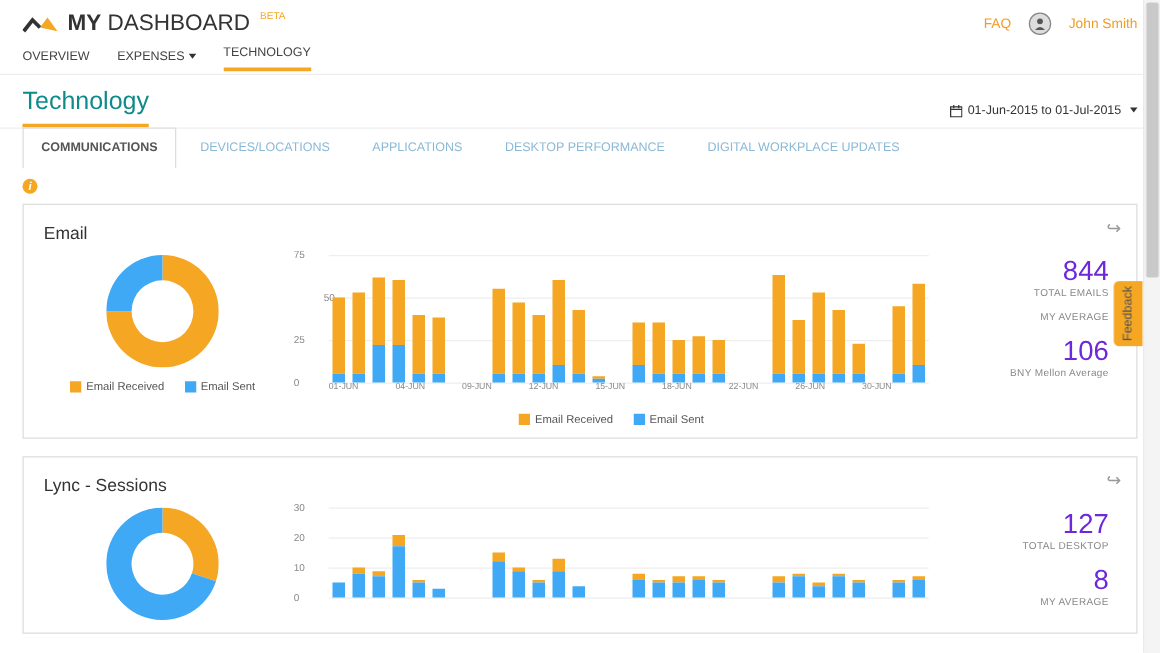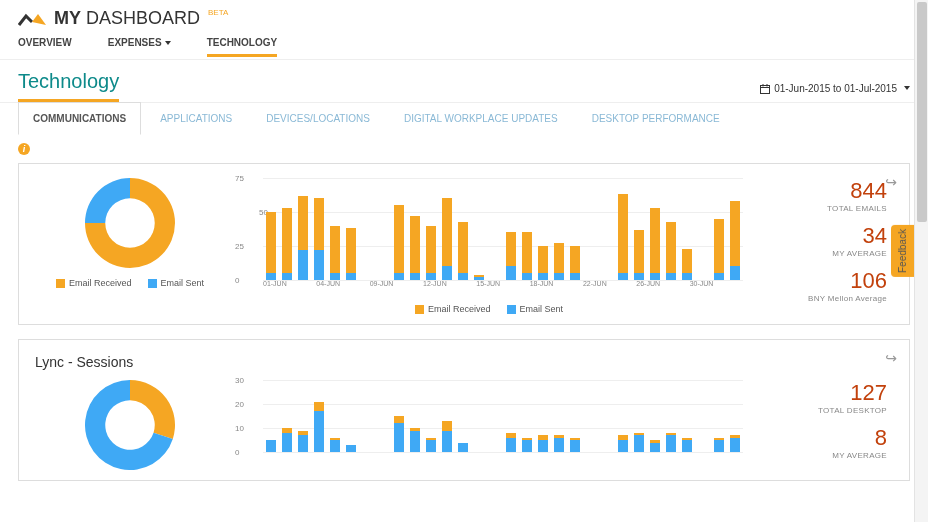--- a/index.html
+++ b/index.html
@@ -6,21 +6,21 @@
   body { font-family: Arial, Helvetica, sans-serif; font-size: 12px; color: #444; background: #fff; width: 928px; }
   .topbar { display: flex; justify-content: space-between; align-items: center; padding: 8px 18px 4px 18px; }
   .brand { display: flex; align-items: center; gap: 6px; }
   .brand-text { font-size: 18px; font-weight: 400; color: #333; }
   .brand-text .bold { font-weight: 700; }
   .beta { font-size: 8px; color: #f5a623; position: relative; top: -6px; left: 2px; }
   .top-right { display: flex; align-items: center; gap: 14px; }
   .faq { color: #f29c1f; font-size: 11px; }
   .avatar { width: 18px; height: 18px; border-radius: 50%; background: #ddd; border: 1px solid #888; display:inline-flex; align-items:center; justify-content:center; }
   .username { color: #f29c1f; font-size: 11px; }
-  .mainnav { display: flex; gap: 36px; padding: 4px 18px 0 18px; font-size: 10px; font-weight: 700; }
+  .mainnav { display: flex; gap: 22px; padding: 4px 18px 0 18px; font-size: 10px; font-weight: 400; align-items: flex-end; }
   .mainnav-item { padding-bottom: 6px; cursor: pointer; }
   .mainnav-item.active { border-bottom: 3px solid #f5a623; }
   .caret-down { display:inline-block; width:0;height:0; border-left:3px solid transparent;border-right:3px solid transparent;border-top:4px solid #333; margin-left:3px; position:relative; top:-1px;}
   .pagebar { display:flex; justify-content:space-between; align-items:flex-end; padding: 10px 18px 0 18px; border-top:1px solid #eee; border-bottom:1px solid #eee; margin-top:2px;}
   .pagetitle { color: #0d8a8a; font-size: 20px; padding-bottom:6px; border-bottom: 3px solid #f5a623; display:inline-block;}
   .daterange { font-size: 10px; color:#333; display:flex; align-items:center; gap:4px; padding-bottom:8px;}
   .cal-icon { width:10px;height:10px; }
   .subtabs { display:flex; gap:4px; padding: 0 18px; margin-top:-1px; }
   .subtab { font-size:10px; padding:10px 14px; color:#8ab9d6; cursor:pointer; border:1px solid transparent; border-bottom:none;}
   .subtab.active { color:#555; font-weight:700; background:#fff; border:1px solid #ddd; border-bottom:1px solid #fff; }
@@ -41,39 +41,49 @@
   .ylab { position:absolute; left:0; font-size:8px; color:#888; transform:translateY(-50%); }
   .bars-area { position:absolute; left:28px; right:0; top:0; bottom:18px; display:flex; align-items:flex-end;}
   .bar-slot { flex:1; display:flex; justify-content:center; align-items:flex-end; height:100%;}
   .stack { width:10px; display:flex; flex-direction:column; justify-content:flex-end; height:100%;}
   .seg-a { background:#f5a623; width:100%;}
   .seg-b { background:#3fa9f5; width:100%;}
   .xaxis { position:absolute; left:28px; right:0; bottom:0; height:18px; display:flex;}
   .xlab { flex:1; font-size:7px; color:#888; text-align:left; position:relative;}
   .bar-legend { display:flex; gap:16px; font-size:9px; color:#555; justify-content:center; margin-top:6px;}
   .stats-col { width:150px; text-align:right; padding-right:6px; }
-  .stat-num { font-size:22px; color:#c2410c; }
+  .stat-num { font-size:22px; color:#6d28d9; }
   .stat-lbl { font-size:8px; color:#888; margin-bottom:10px; letter-spacing:0.3px;}
   .scrollbar { position:fixed; right:0; top:0; width:14px; height:522px; background:#f4f4f4; border-left:1px solid #e3e3e3;}
   .thumb { position:absolute; left:2px; top:2px; width:10px; height:220px; background:#c9c9c9; border-radius:2px;}
   .feedback-tab { position:fixed; right:14px; top:225px; background:#f5a623; color:#555; font-size:10px; padding:4px 6px; writing-mode:vertical-rl; transform:rotate(180deg); border-top-right-radius:4px; border-bottom-right-radius:4px; z-index:5;}
 </style>
 </head>
 <body>
 
 <div class="topbar">
   <div class="brand">
     <svg width="30" height="18" viewBox="0 0 30 18">
       <polyline points="1,15 8,6 14,12" fill="none" stroke="#333" stroke-width="3"></polyline>
       <path d="M14 12 L20 4 L28 15 Z" fill="#f5a623"></path>
     </svg>
     <span class="brand-text">
       <span class="bold">MY</span><span> DASHBOARD</span>
     </span>
     <span class="beta">BETA</span>
+  </div>
+  <div class="top-right">
+    <a class="faq">FAQ</a>
+    <span class="avatar">
+      <svg width="12" height="12" viewBox="0 0 12 12">
+          <circle cx="6" cy="4" r="2.3" fill="#555"></circle>
+          <path d="M2 11 Q6 6 10 11 Z" fill="#555"></path>
+        </svg>
+    </span>
+    <a class="username">John Smith</a>
   </div>
 </div>
 
 <div class="mainnav" id="mainnav">
     <div class="mainnav-item">OVERVIEW</div>
     <div class="mainnav-item">EXPENSES<span class="caret-down"></span></div>
     <div class="mainnav-item active">TECHNOLOGY</div>
   </div>
 
 <div class="pagebar">
@@ -85,33 +95,34 @@
         <line x1="3" y1="0" x2="3" y2="2.5" stroke="#333"></line>
         <line x1="7" y1="0" x2="7" y2="2.5" stroke="#333"></line>
       </svg>
     <span>01-Jun-2015 to 01-Jul-2015</span>
     <span class="caret-down"></span>
   </div>
 </div>
 
 <div class="subtabs" id="subtabs">
     <div class="subtab active">COMMUNICATIONS</div>
+    <div class="subtab">DEVICES/LOCATIONS</div>
     <div class="subtab">APPLICATIONS</div>
-    <div class="subtab">DEVICES/LOCATIONS</div>
+    <div class="subtab">DESKTOP PERFORMANCE</div>
     <div class="subtab">DIGITAL WORKPLACE UPDATES</div>
-    <div class="subtab">DESKTOP PERFORMANCE</div>
   </div>
 
 <div class="infobar">
   <span class="info-icon">i</span>
 </div>
 
 <div class="panels" id="panels">
     <div class="panel">
       <span class="share-icon">↪</span>
+      <div class="panel-title">Email</div>
       <div class="panel-body">
         <div class="donut-col">
           <svg width="90" height="90" viewBox="0 0 90 90">
             <path d="M 45 0 A 45 45 0 1 1 0 45.00000000000001 L 20.249999999999996 45 A 24.750000000000004 24.750000000000004 0 1 0 45 20.249999999999996 Z" fill="#f5a623"></path>
             <path d="M 0 45.00000000000001 A 45 45 0 0 1 44.99999999999999 0 L 44.99999999999999 20.249999999999996 A 24.750000000000004 24.750000000000004 0 0 0 20.249999999999996 45 Z" fill="#3fa9f5"></path>
           </svg>
           <div class="donut-legend">
             <span><span class="swatch or"></span>Email Received</span>
             <span><span class="swatch bl"></span>Email Sent</span>
           </div>
@@ -321,21 +332,20 @@
             </div>
           </div>
           <div class="bar-legend">
             <span><span class="swatch or"></span>Email Received</span>
             <span><span class="swatch bl"></span>Email Sent</span>
           </div>
         </div>
         <div class="stats-col">
           <div class="stat-num">844</div>
           <div class="stat-lbl">TOTAL EMAILS</div>
-          <div class="stat-num">34</div>
           <div class="stat-lbl">MY AVERAGE</div>
           <div class="stat-num">106</div>
           <div class="stat-lbl">BNY Mellon Average</div>
         </div>
       </div>
     </div>
     <div class="panel">
       <span class="share-icon">↪</span>
       <div class="panel-title">Lync - Sessions</div>
       <div class="panel-body">

